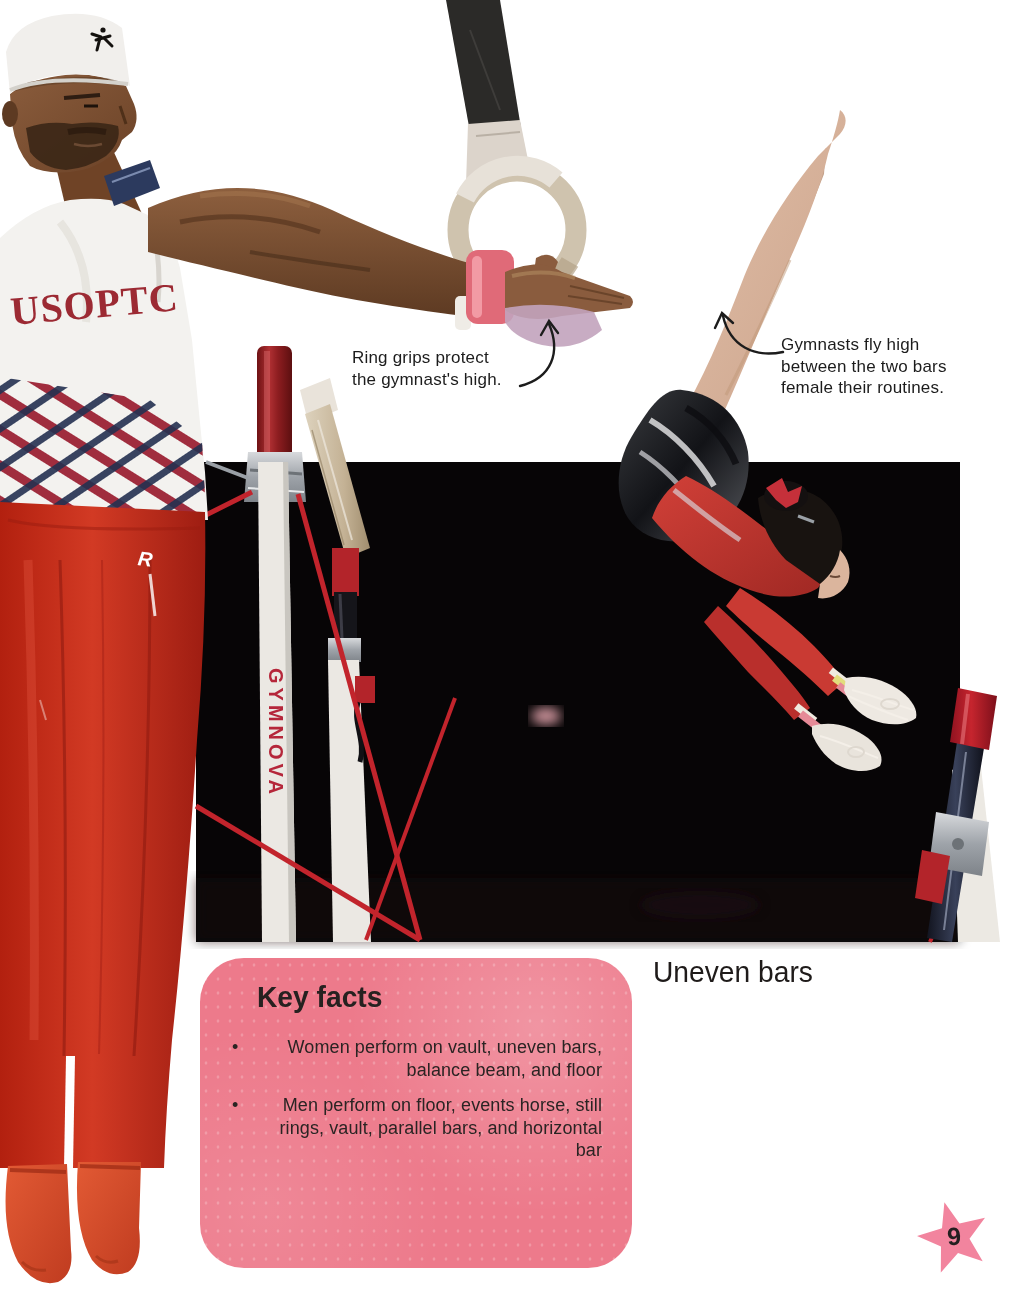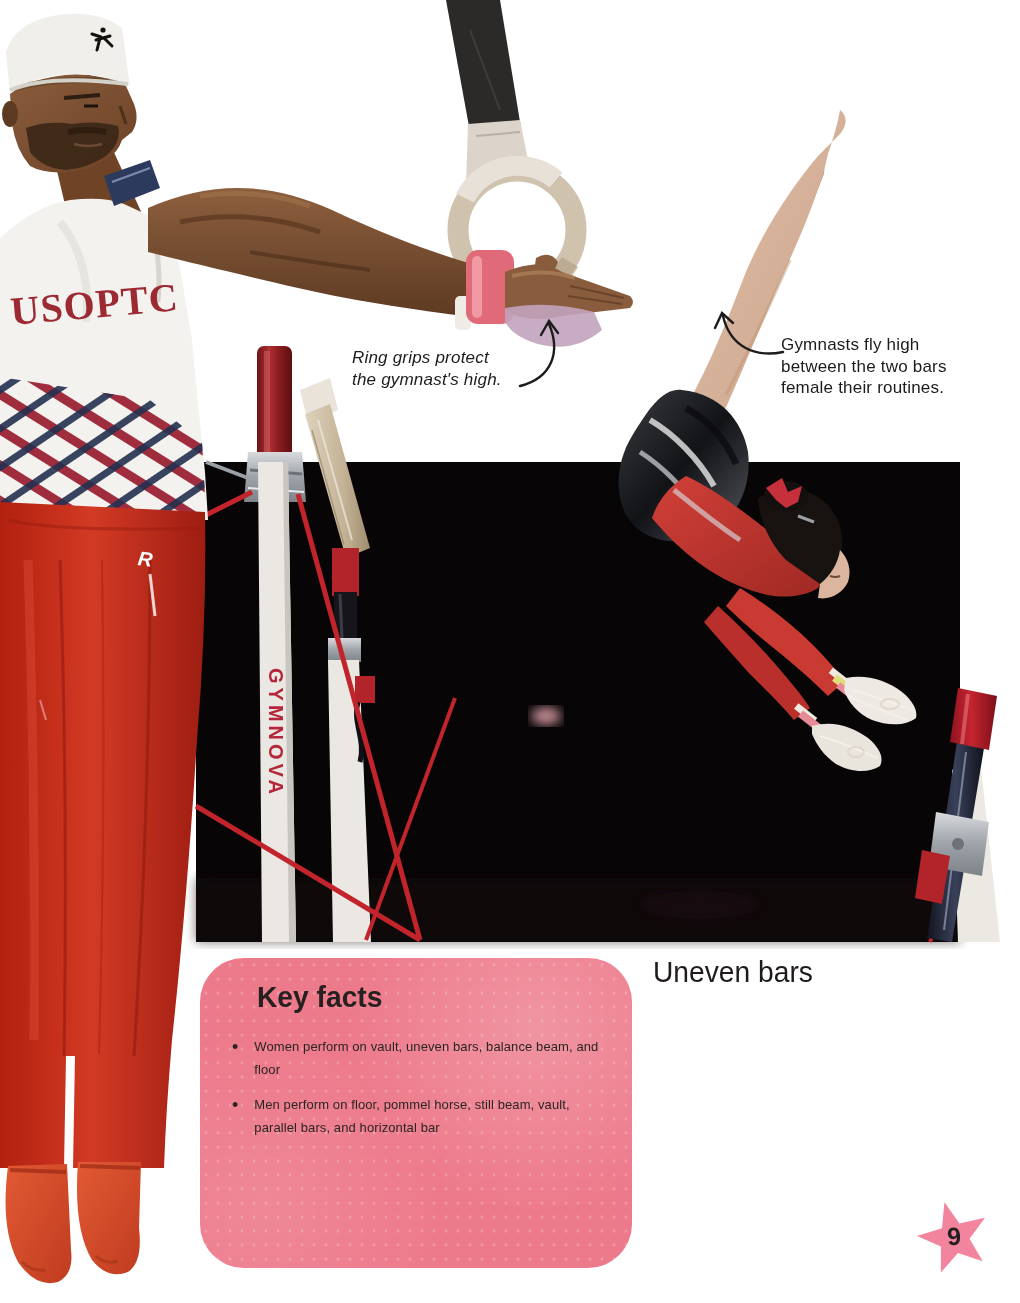--- a/index.html
+++ b/index.html
@@ -7,35 +7,35 @@
         font-family:"Liberation Sans",sans-serif;margin:0 auto;}
   svg.layer{position:absolute;left:0;top:0;width:1020px;height:1303px;}
 
   
   .gymnova{position:absolute;left:287px;top:668px;width:134px;height:30px;
            transform:rotate(90deg);transform-origin:0 0;
            font-size:20px;font-weight:bold;letter-spacing:4px;color:#b5263a;}
 
   
   .annotation{position:absolute;color:#1c1c1c;font-size:17px;line-height:21.5px;letter-spacing:.2px;}
-  .ann-ring{left:352px;top:347px;font-style:italic;}
+  .ann-ring{left:352px;top:347px;}
   .ann-fly{left:781px;top:334px;}
 
   
   .keyfacts{position:absolute;left:200px;top:958px;width:432px;height:310px;
             border-radius:44px;background-color:#ed7a8b;
             background-image:
               radial-gradient(circle at 78% 22%, rgba(255,255,255,.20), rgba(255,255,255,0) 45%),
               radial-gradient(circle at 15% 80%, rgba(255,255,255,.10), rgba(255,255,255,0) 40%),
               radial-gradient(rgba(255,255,255,.22) 1px, rgba(255,255,255,0) 1.7px);
             background-size:auto,auto,12px 14px;}
   .kf-title{padding:22px 0 0 57px;font-size:30px;font-weight:bold;color:#262120;}
   .kf-title span,.sec-title span{display:inline-block;transform:scaleX(.94);transform-origin:left;}
   .kf-list{margin-top:22px;padding:0 30px 0 30px;}
-  .kf-row{display:flex;gap:16px;margin-bottom:13px;color:#2a2423;font-size:13px;line-height:22.5px;}
+  .kf-row{display:flex;gap:16px;margin-bottom:13px;color:#2a2423;font-size:18px;line-height:22.5px;text-align:right;}
   .kf-row .dot{flex:0 0 auto;padding-left:2px;}
   .kf-row .dot::before{content:"\2022";font-size:18px;}
   .kf-text{width:352px;letter-spacing:.1px;}
 
   
   .section{position:absolute;left:653px;top:955px;width:300px;}
   .sec-title{font-size:30px;font-weight:normal;color:#1f1b1a;}
   .sec-body{margin-top:10px;font-size:18.6px;line-height:25.3px;color:#262626;letter-spacing:.1px;}
 
   
@@ -332,21 +332,21 @@
 
   <div class="keyfacts">
     <div class="kf-title"><span>Key facts</span></div>
     <div class="kf-list">
       <div class="kf-row">
         <span class="dot"></span>
         <span class="kf-text">Women perform on vault, uneven bars, balance beam, and floor</span>
       </div>
       <div class="kf-row">
         <span class="dot"></span>
-        <span class="kf-text">Men perform on floor, pommel horse, still beam, vault, parallel bars, and horizontal bar</span>
+        <span class="kf-text">Men perform on floor, events horse, still rings, vault, parallel bars, and horizontal bar</span>
       </div>
     </div>
   </div>
 
   <div class="section">
     <div class="sec-title"><span>Uneven bars</span></div>
   </div>
 
   <svg class="star-wrap" viewBox="0 0 100 95">
     <polygon points="39.4,10.3 54.5,31.5 80,25.8 64.5,46.8 77.7,69.3 53,61 35.8,80.6 36,54.4 12,44.1 37,36.2" fill="#f2849e"></polygon>

